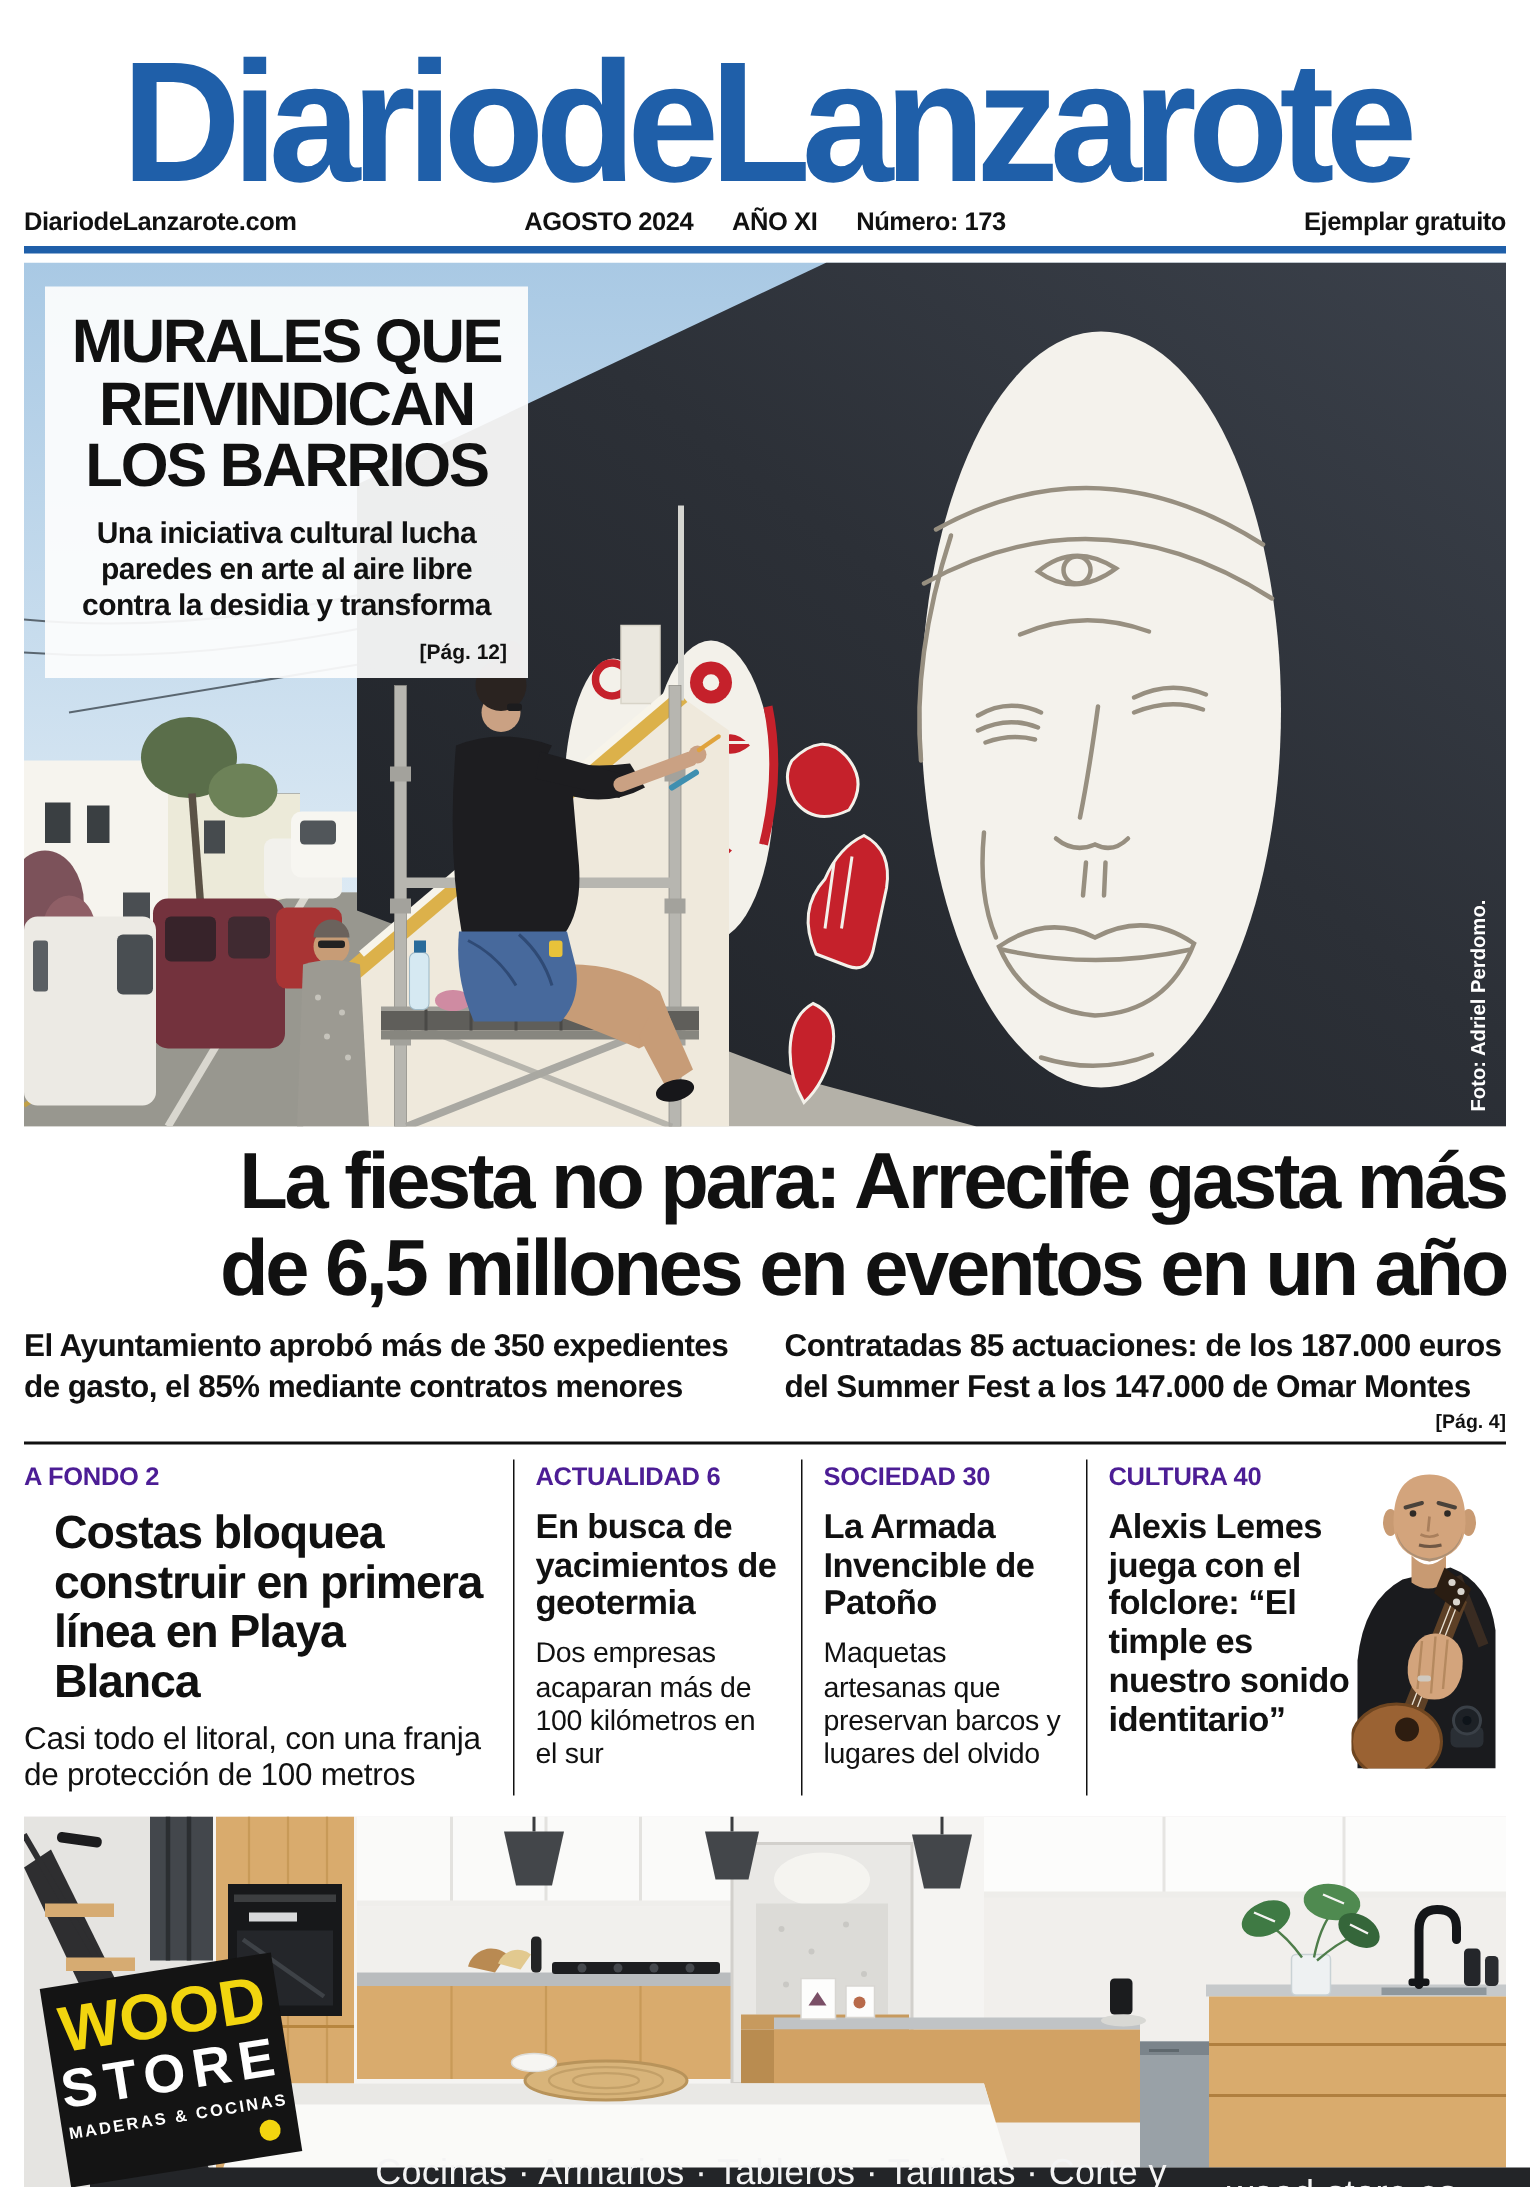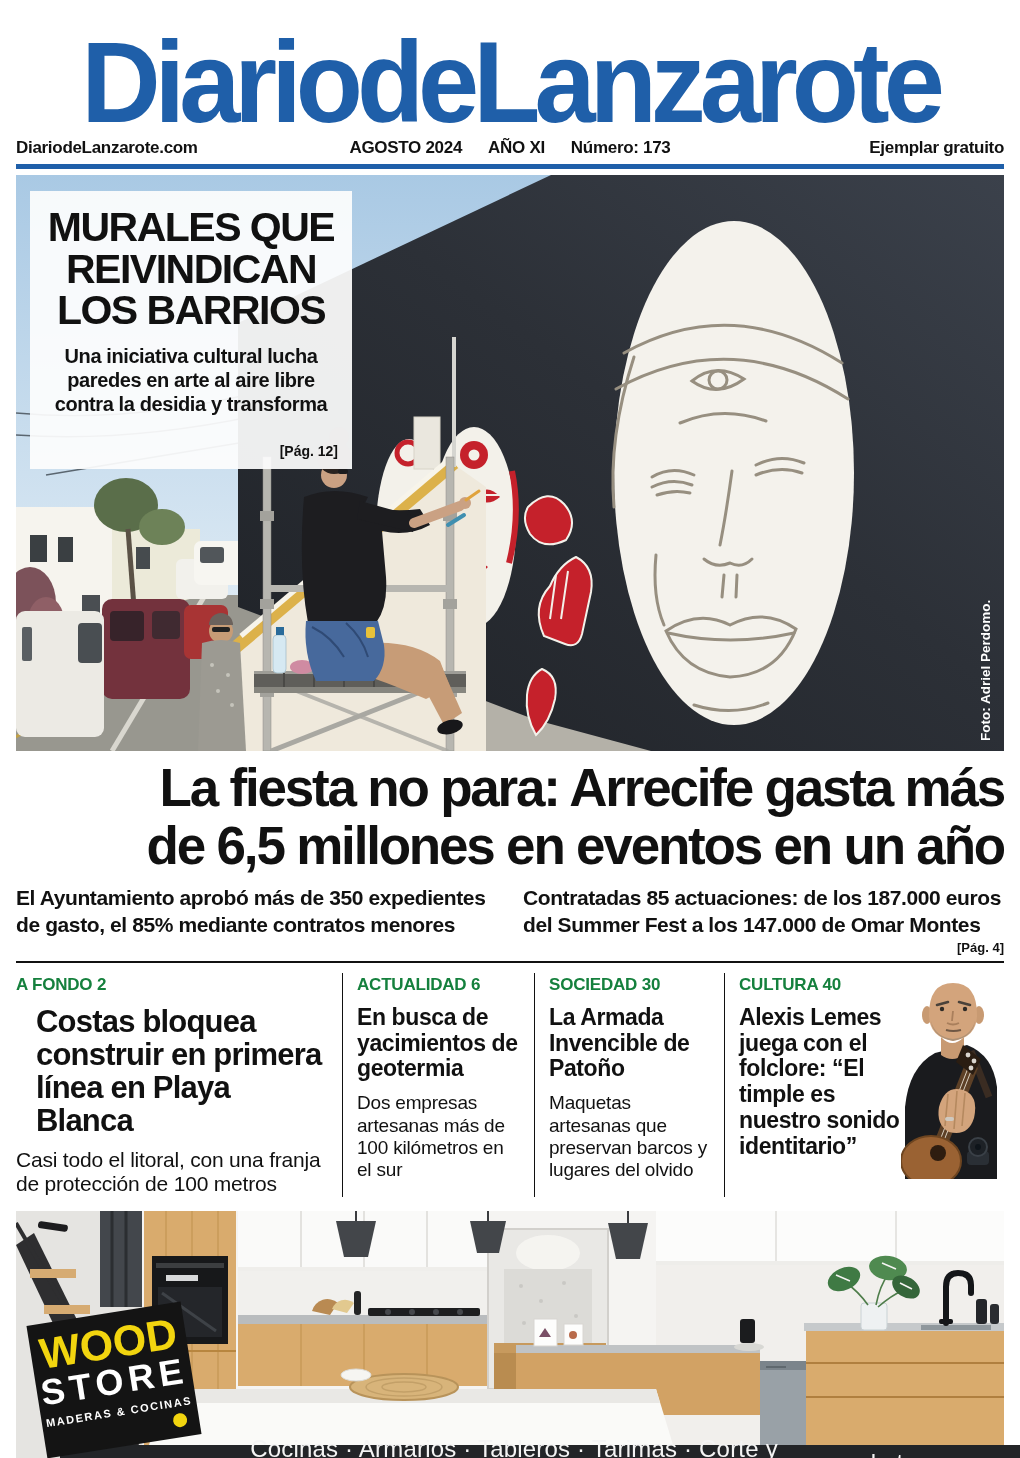--- a/index.html
+++ b/index.html
@@ -23,35 +23,35 @@
   .blue-rule{height:5px;background:#1f5fa9;margin-top:6px;}
   
   .hero{position:relative;margin-top:6px;width:988px;height:576px;}
   .hero svg{display:block;}
   .hero-overlay{
     position:absolute;left:14px;top:16px;width:322px;background:rgba(253,253,253,.93);
     padding:16px 10px 10px;box-sizing:border-box;text-align:center;
   }
   .hero-headline{font-size:41px;font-weight:bold;letter-spacing:-1.5px;line-height:1.02;}
   .hero-deck{font-size:20px;font-weight:bold;letter-spacing:-0.4px;line-height:1.2;margin-top:12px;}
-  .hero-pageref{font-size:14px;font-weight:bold;text-align:right;margin-top:27px;padding-right:4px;}
+  .hero-pageref{font-size:14px;font-weight:bold;text-align:right;margin-top:10px;padding-right:4px;}
   
   .lead-headline{
     text-align:right;font-weight:bold;font-size:53px;letter-spacing:-2.2px;line-height:1.1;
     margin-top:8px;
   }
   .lead-decks{display:flex;gap:26px;margin-top:10px;}
   .lead-deck{flex:1;text-align:left;font-weight:bold;font-size:21px;letter-spacing:-0.4px;line-height:1.25;}
   .lead-pageref{text-align:right;font-size:13px;font-weight:bold;margin-top:2px;}
   .black-rule{height:2px;background:#111;margin-top:6px;}
   
   .briefs{display:grid;grid-template-columns:326px 192px 190px 1fr;margin-top:10px;min-height:198px;}
   .brief{padding:2px 14px 0 0;}
   .brief + .brief{border-left:1.5px solid #111;padding-left:14px;}
-  .kicker{color:#15803d;font-weight:bold;font-size:17px;letter-spacing:-0.2px;}
+  .kicker{color:#4c1d95;font-weight:bold;font-size:17px;letter-spacing:-0.2px;}
   .brief-title-lg{font-size:31px;font-weight:bold;letter-spacing:-0.8px;line-height:1.07;margin-top:10px;margin-left:20px;}
   .brief-title{font-size:23px;font-weight:bold;letter-spacing:-0.4px;line-height:1.12;margin-top:10px;}
   .brief-summary{font-size:19px;line-height:1.18;margin-top:10px;letter-spacing:-0.2px;}
   .brief-summary-lg{font-size:21px;line-height:1.18;margin-top:10px;letter-spacing:-0.2px;}
   .brief-culture{display:flex;}
   .brief-culture .text{width:176px;flex:none;}
   .brief-culture svg{flex:none;margin-left:-14px;}
   
   .ad{position:relative;margin-top:14px;width:988px;height:270px;background:#f5f4f2;}
   .ad svg{position:absolute;left:0;top:0;}
@@ -295,21 +295,21 @@
 
   <section class="briefs">
     <article class="brief">
       <div class="kicker">A FONDO 2</div>
       <div class="brief-title-lg">Costas bloquea construir en primera línea en Playa Blanca</div>
       <div class="brief-summary-lg">Casi todo el litoral, con una franja de protección de 100 metros</div>
     </article>
     <article class="brief">
       <div class="kicker">ACTUALIDAD 6</div>
       <div class="brief-title">En busca de yacimientos de geotermia</div>
-      <div class="brief-summary">Dos empresas artesanas más de 100 kilómetros en el sur</div>
+      <div class="brief-summary">Dos empresas acaparan más de 100 kilómetros en el sur</div>
     </article>
     <article class="brief">
       <div class="kicker">SOCIEDAD 30</div>
       <div class="brief-title">La Armada Invencible de Patoño</div>
       <div class="brief-summary">Maquetas artesanas que preservan barcos y lugares del olvido</div>
     </article>
     <article class="brief brief-culture">
       <div class="text">
         <div class="kicker">CULTURA 40</div>
         <div class="brief-title">Alexis Lemes juega con el folclore: “El timple es nuestro sonido identitario”</div>

